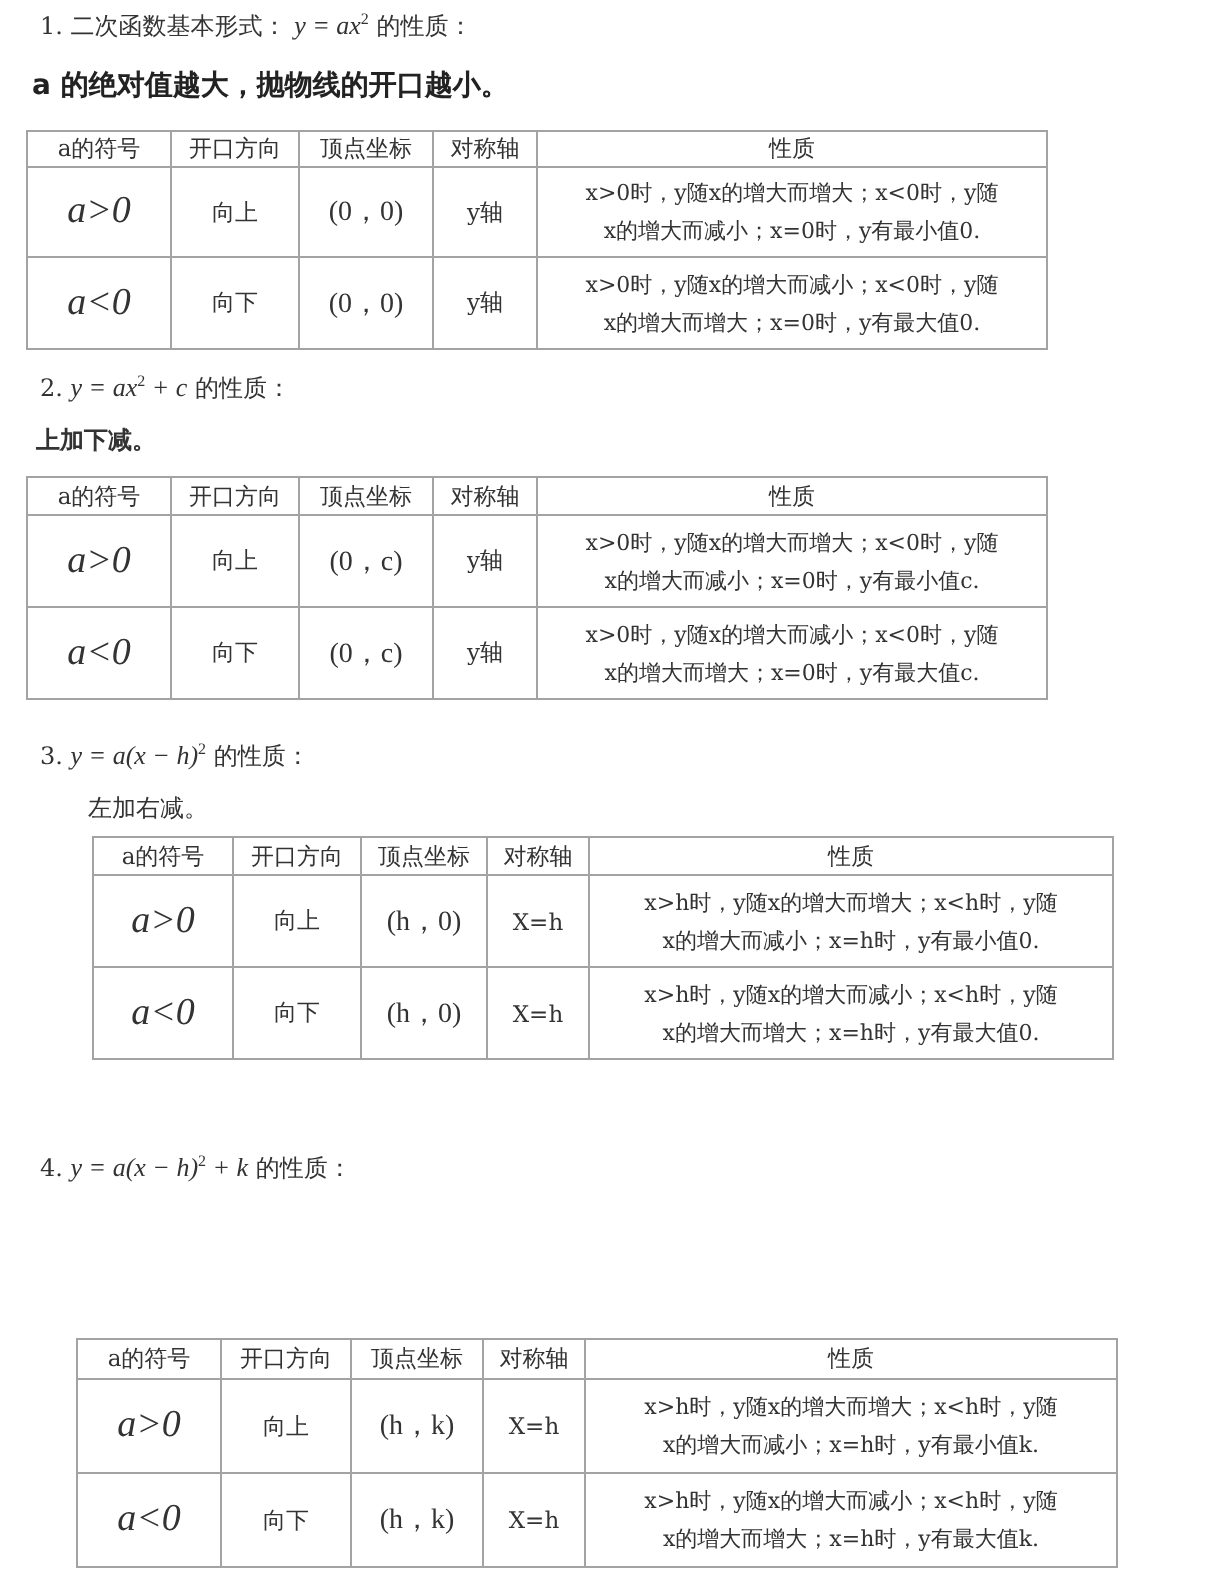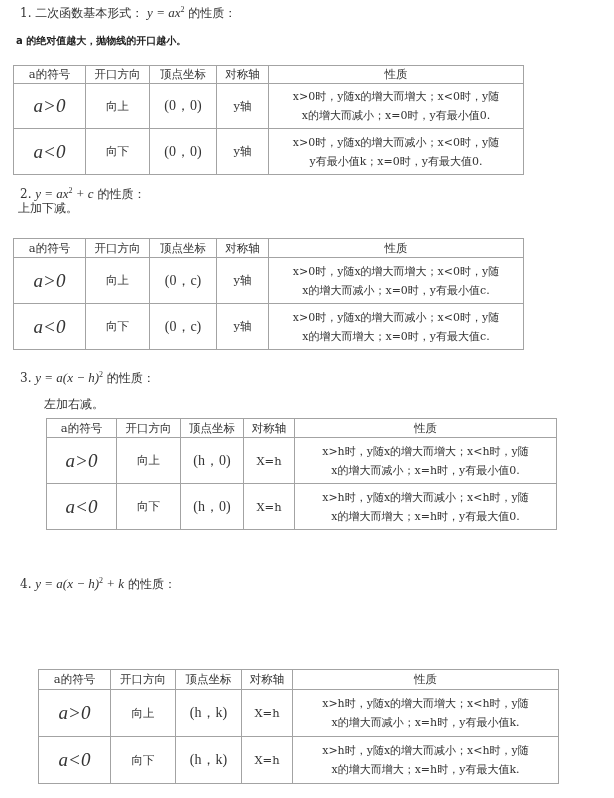--- a/index.html
+++ b/index.html
@@ -2,21 +2,21 @@
 <html><head>
   <meta charset="utf-8">
   <style>
     html, body { margin: 0; padding: 0; background: #ffffff; }
     body {
       width: 614px; height: 798px; position: relative; overflow: hidden;
       font-family: "DejaVu Serif", "Liberation Serif", serif;
       color: #333333;
     }
     .line { position: absolute; white-space: nowrap; font-size: 12px; color: #333; }
-    .bold { font-family: "DejaVu Sans", "Liberation Sans", sans-serif; font-weight: bold; font-size: 10px; color: #222; }
+    .bold { font-family: "DejaVu Sans", "Liberation Sans", sans-serif; font-weight: bold; font-size: 14px; color: #222; }
     .m { font-family: "Liberation Serif", "DejaVu Serif", serif; font-style: italic; font-size: 13px; margin-top: 21px; }
     sup { font-size: 8px; vertical-align: 5px; font-style: normal; }
     table.prop {
       position: absolute; border-collapse: collapse;
       font-size: 11.5px; color: #333;
       table-layout: fixed;
     }
     table.prop td, table.prop th {
       border: 1px solid #a3a3a3; text-align: center; padding: 0;
       font-weight: normal;
@@ -63,32 +63,32 @@
           <div>x的增大而减小；x=0时，y有最小值0.</div>
         </td>
   </tr>
   <tr style="height:46px">
     <td class="i">a&lt;0</td>
     <td>向下</td>
     <td class="v">(0，0)</td>
     <td>y轴</td>
     <td class="desc">
           <div>x&gt;0时，y随x的增大而减小；x&lt;0时，y随</div>
-          <div>y有最小值k；x=0时，y有最大值0.</div>
+          <div>x的增大而增大；x=0时，y有最大值0.</div>
         </td>
   </tr>
 </tbody>
   </table>
 
 <div class="line" style="left:20px; top:186px;">
   <span>2.</span>
   <span class="m">y = ax<sup>2</sup> + c</span>
   <span>的性质：</span>
 </div>
-<div class="line" style="left:18px; top:200px;">上加下减。</div>
+<div class="line" style="left:18px; top:212px;font-weight:bold;">上加下减。</div>
 
 <table class="prop" style="left:13px; top:238px; width:511px;">
   <colgroup>
       <col style="width:72px">
       <col style="width:64px">
       <col style="width:67px">
       <col style="width:52px">
       <col>
     </colgroup>
   <tbody>

